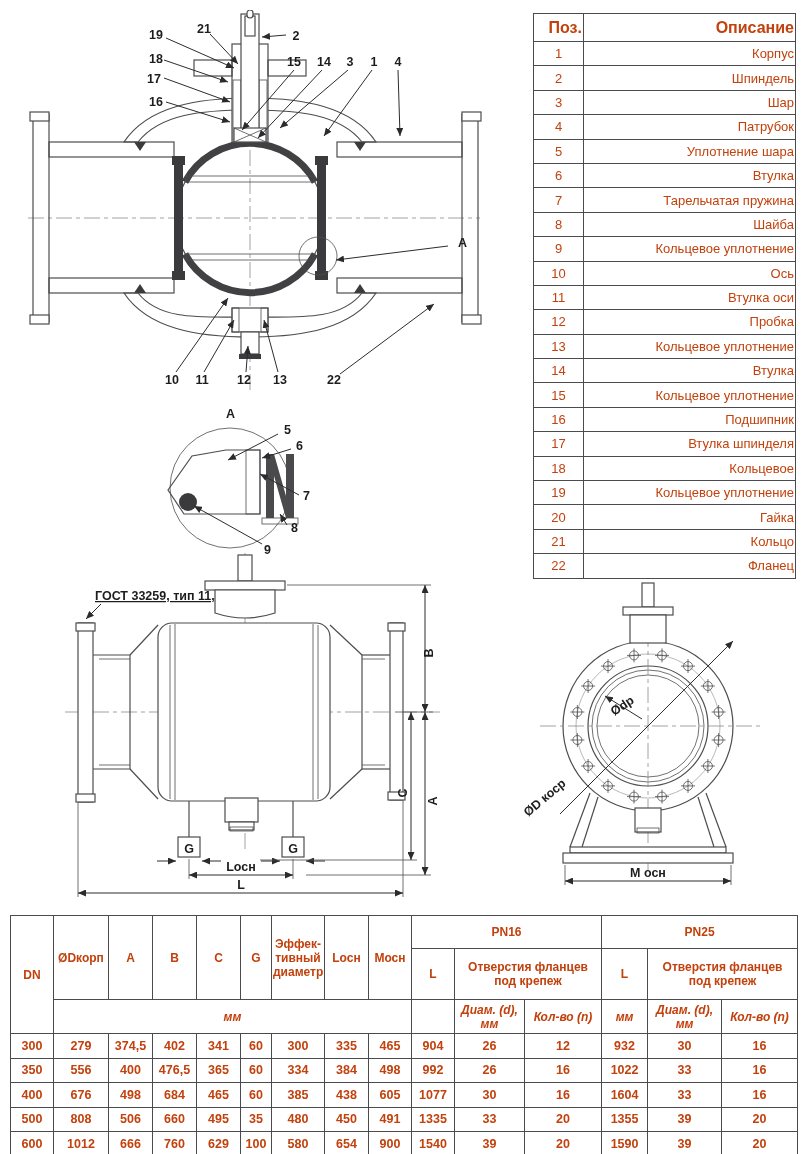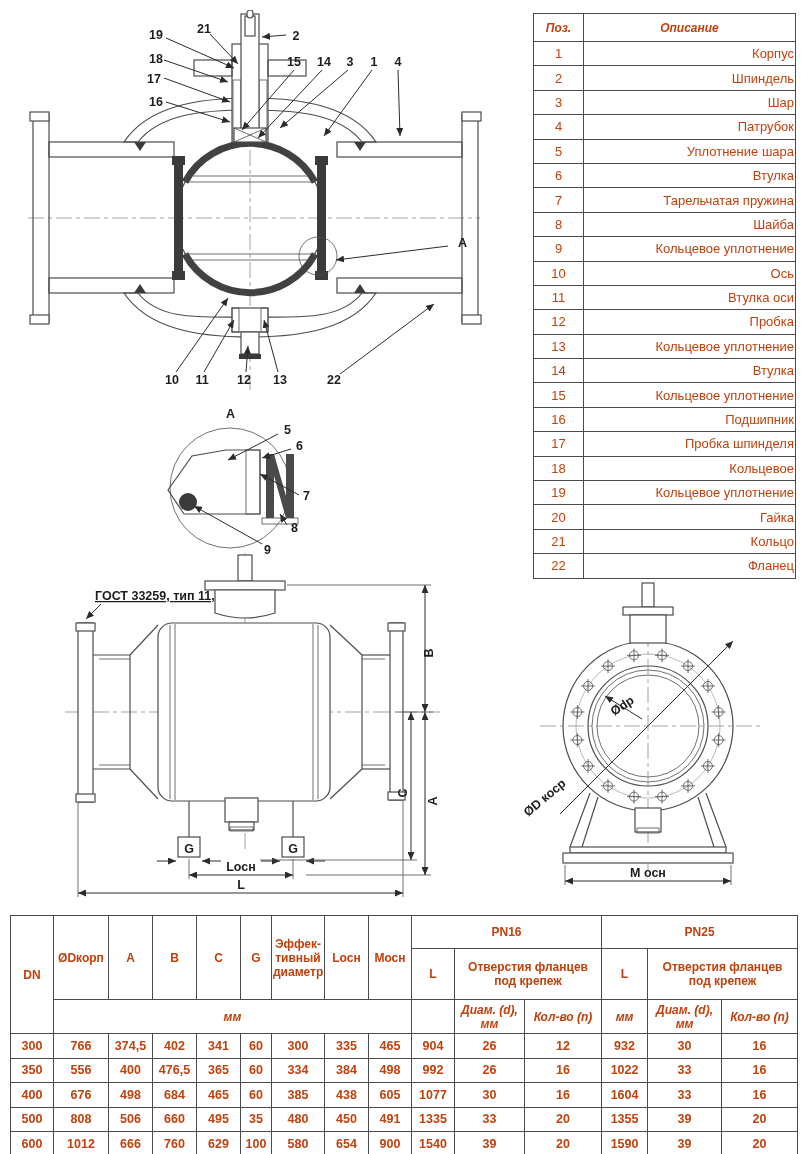--- a/index.html
+++ b/index.html
@@ -10,21 +10,21 @@
   .ln{stroke:#4d4d4f;stroke-width:1.2;fill:none;}
   .lnw{stroke:#4d4d4f;stroke-width:1.2;fill:#fff;}
   .thin{stroke:#4d4d4f;stroke-width:0.8;fill:none;}
   .cl{stroke:#8b8b8d;stroke-width:0.8;stroke-dasharray:16 4 4 4;fill:none;}
   .dk{fill:#3b3b3e;stroke:none;}
   .ld{stroke:#2c2c2e;stroke-width:1;fill:none;}
   .dim{stroke:#2c2c2e;stroke-width:1;fill:none;}
   table{border-collapse:collapse;position:absolute;background:#fff;}
   .parts{left:533px;top:13px;width:263px;}
   .parts th,.parts td{border:1.6px solid #4b4b4d;}
-  .parts th{font-size:12px;font-weight:bold;height:25px;text-align:center;font-style:italic;}
+  .parts th{font-size:16px;font-weight:bold;height:25px;text-align:right;}
   .parts td{font-size:13px;height:21.4px;}
   .parts td.pos{width:47px;text-align:center;}
   .parts td.desc{padding-left:7px;text-align:right;}
   .dims{left:10px;top:915px;width:787px;table-layout:fixed;}
   .dims th,.dims td{border:1.5px solid #4b4b4d;text-align:center;vertical-align:middle;padding:1px;}
   .dims th{font-size:12px;font-weight:bold;}
   .dims td{font-size:12.5px;font-weight:bold;height:21.5px;}
   .dims thead tr.r1 th{height:30px;}
   .dims thead tr.r2 th{height:48px;}
   .dims thead tr.r3 th{height:31px;font-style:italic;}
@@ -208,21 +208,21 @@
         <tr>
           <td class="pos">15</td>
           <td class="desc">Кольцевое уплотнение</td>
         </tr>
         <tr>
           <td class="pos">16</td>
           <td class="desc">Подшипник</td>
         </tr>
         <tr>
           <td class="pos">17</td>
-          <td class="desc">Пробка шпинделя</td>
+          <td class="desc">Втулка шпинделя</td>
         </tr>
         <tr>
           <td class="pos">18</td>
           <td class="desc">Кольцевое</td>
         </tr>
         <tr>
           <td class="pos">19</td>
           <td class="desc">Кольцевое уплотнение</td>
         </tr>
         <tr>
@@ -475,21 +475,21 @@
         <th>Кол-во (n)</th>
         <th>мм</th>
         <th class="pre">Диам. (d),
 мм</th>
         <th>Кол-во (n)</th>
       </tr>
     </thead>
     <tbody>
         <tr>
           <td>300</td>
-          <td>766</td>
+          <td>279</td>
           <td>374,5</td>
           <td>402</td>
           <td>341</td>
           <td>60</td>
           <td>300</td>
           <td>335</td>
           <td>465</td>
           <td>904</td>
           <td>26</td>
           <td>12</td>

